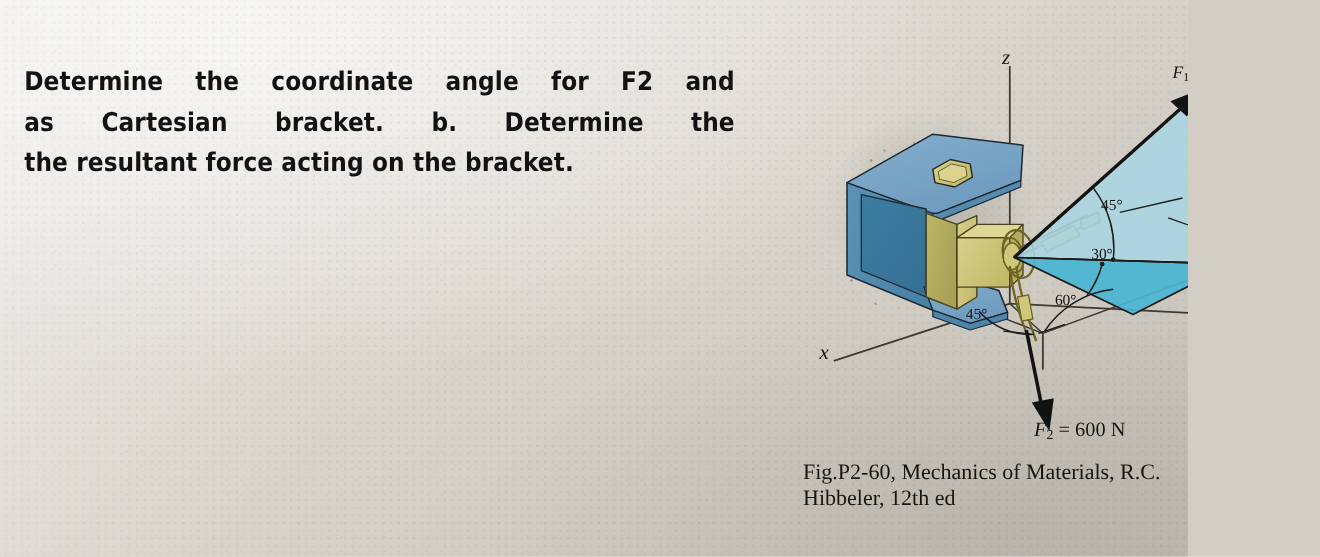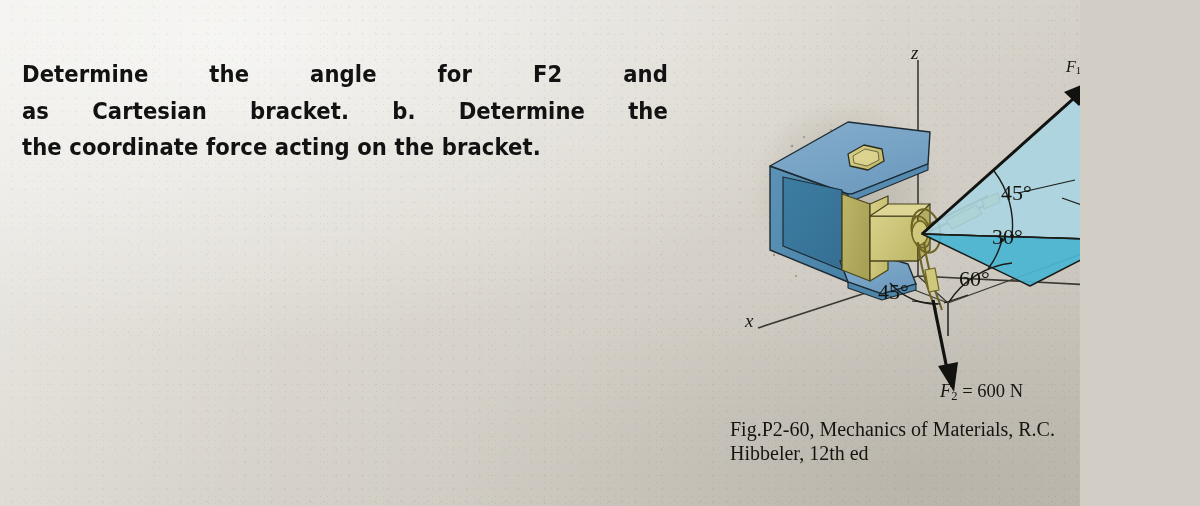--- a/index.html
+++ b/index.html
@@ -115,21 +115,21 @@
     font-size: 19px;
     color: #1a1a16;
     z-index: 7;
   }
   #axis-z { left: 911px; top: 42px; }
   #axis-x { left: 745px; top: 310px; }
   #axis-y { left: 1101px; top: 265px; }
 
   .angle-label {
     font-family: "Liberation Serif", serif;
-    font-size: 22px;
+    font-size: 14px;
     color: #15150f;
     z-index: 7;
   }
   #ang-45-top  { left: 1001px; top: 180px; }
   #ang-30      { left: 992px;  top: 224px; }
   #ang-60      { left: 959px;  top: 266px; }
   #ang-45-bot  { left: 878px;  top: 279px; }
 
   
   #caption {
@@ -147,34 +147,35 @@
 </style>
 </head>
 <body>
 
 <div id="page">
 
   <div id="problem-text">
     <span class="ln just">
       <span>Determine</span>
       <span>the</span>
+      <span>coordinate</span>
       <span>angle</span>
       <span>for</span>
       <span>F2</span>
       <span>and</span>
     </span>
     <span class="ln just">
       <span>as</span>
       <span>Cartesian</span>
       <span>bracket.</span>
       <span>b.</span>
       <span>Determine</span>
       <span>the</span>
     </span>
-    <span class="ln">the coordinate force acting on the bracket.</span>
+    <span class="ln">the resultant force acting on the bracket.</span>
   </div>
 
   <div id="figure">
     <svg width="470" height="400" viewBox="0 0 470 400" xmlns="http://www.w3.org/2000/svg">
       <defs>
         <linearGradient id="gBlueTop" x1="0" y1="0" x2="0.6" y2="1">
           <stop offset="0%" stop-color="#86aecd"></stop>
           <stop offset="100%" stop-color="#6d9bbe"></stop>
         </linearGradient>
         <linearGradient id="gBlueSide" x1="0" y1="0" x2="1" y2="0.4">

